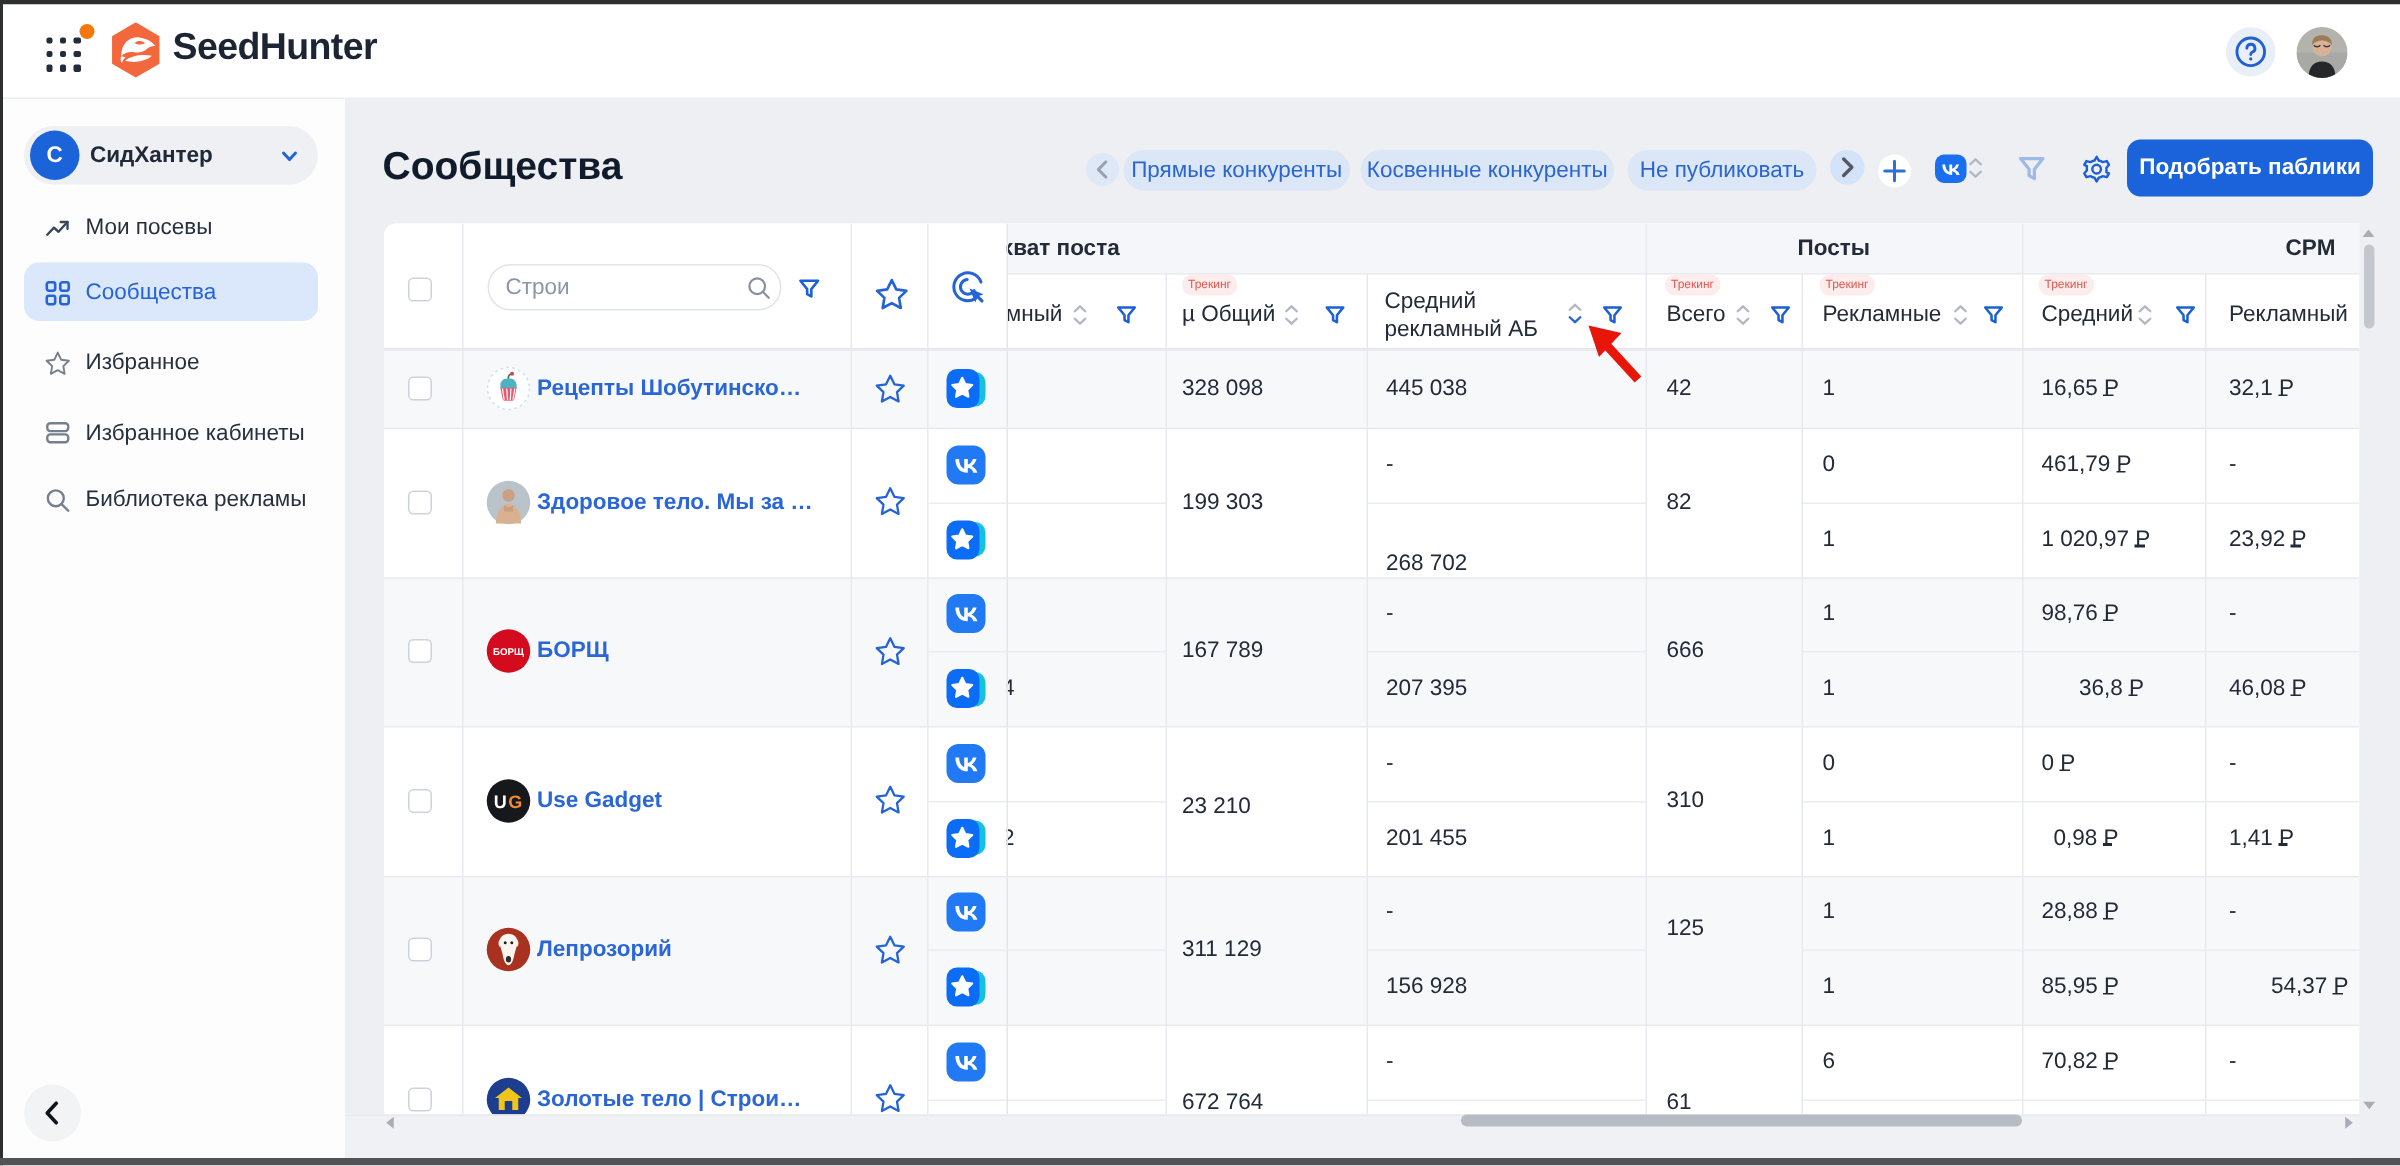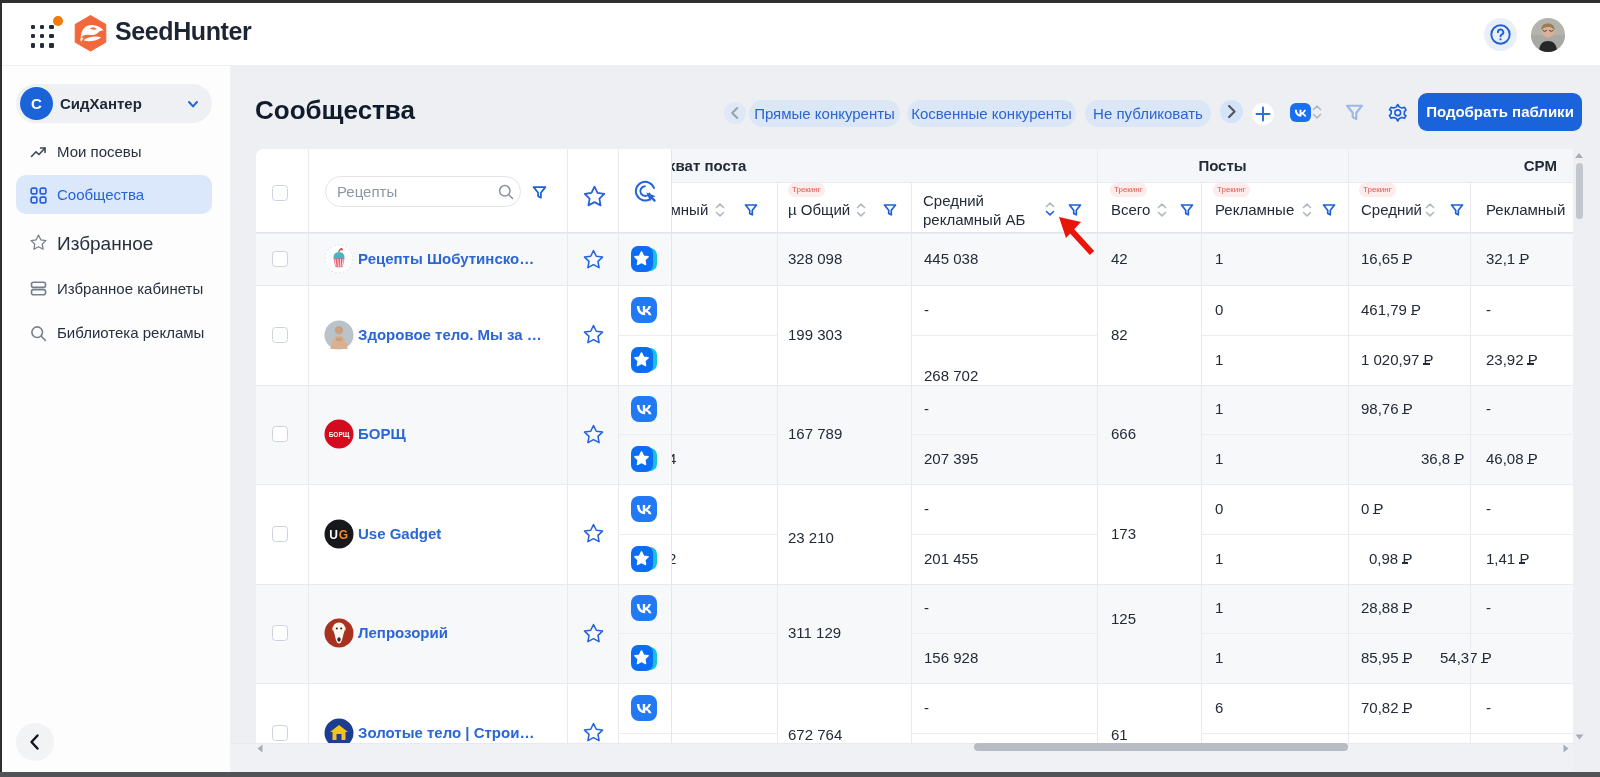--- a/index.html
+++ b/index.html
@@ -81,21 +81,21 @@
       <rect x="10.2" y="1.2" width="5.6" height="5.6" rx="1.4"></rect>
       <rect x="1.2" y="10.2" width="5.6" height="5.6" rx="1.4"></rect>
       <rect x="10.2" y="10.2" width="5.6" height="5.6" rx="1.4"></rect>
     </svg>
     <div class="abs" style="left:57px;top:-8.5px;font-size:15px;font-weight:500;color:#2563d9">Сообщества</div>
   </div>
 <div class="abs" style="left:0;top:241.5px;width:229px;height:0">
     <svg class="abs" style="left:29px;top:-9px" width="19" height="19" viewBox="0 0 24 24">
       <path d="M12 2.6 L14.9 8.6 L21.4 9.5 L16.7 14 L17.8 20.5 L12 17.4 L6.2 20.5 L7.3 14 L2.6 9.5 L9.1 8.6 Z" fill="none" stroke="#767f8d" stroke-width="1.6" stroke-linejoin="round"></path>
     </svg>
-    <div class="abs" style="left:57px;top:-8.5px;font-size:19px;font-weight:500;color:#27303f">Избранное</div>
+    <div class="abs" style="left:57px;top:-8.5px;font-size:15px;font-weight:500;color:#27303f">Избранное</div>
   </div>
 <div class="abs" style="left:0;top:288.0px;width:229px;height:0">
     <svg class="abs" style="left:30px;top:-8px" width="17" height="17" viewBox="0 0 17 17" fill="none" stroke="#767f8d" stroke-width="1.6">
       <rect x="1.5" y="2.2" width="14" height="5.2" rx="2"></rect>
       <rect x="1.5" y="9.6" width="14" height="5.2" rx="2"></rect>
     </svg>
     <div class="abs" style="left:57px;top:-8.5px;font-size:15px;font-weight:500;color:#27303f">Избранное кабинеты</div>
   </div>
 <div class="abs" style="left:0;top:332.5px;width:229px;height:0">
     <svg class="abs" style="left:30px;top:-8px" width="17" height="17" viewBox="0 0 17 17" fill="none" stroke="#767f8d" stroke-width="1.6">
@@ -221,28 +221,28 @@
 <div class="hl" style="left:655px;top:185.75px;width:186px;background:#eaedf1"></div>
 <div class="hl" style="left:945px;top:185.75px;width:372px;background:#eaedf1"></div>
 <div class="abs num" style="left:532px;top:276.25px">167 789</div>
 <div class="abs num" style="left:855px;top:276.25px">666</div>
 <div class="abs num" style="left:668px;top:251.375px">-</div>
 <div class="abs num" style="left:959px;top:251.375px">1</div>
 <div class="abs num" style="left:1105px;top:251.375px">98,76 <span class="rub">Р<i></i></span></div>
 <div class="abs num" style="left:1230px;top:251.375px">-</div>
 <div class="abs num" style="left:668px;top:301.125px">207 395</div>
 <div class="abs num" style="left:959px;top:301.125px">1</div>
-<div class="abs num" style="left:1165px;top:301.125px">36,8 <span class="rub">Р<i></i></span></div>
+<div class="abs num" style="left:1130px;top:301.125px">36,8 <span class="rub">Р<i></i></span></div>
 <div class="abs num" style="left:1230px;top:301.125px">46,08 <span class="rub">Р<i></i></span></div>
 <div class="abs num" style="left:412px;top:301.125px">4</div>
 <div class="hl" style="left:362px;top:285.25px;width:159px;background:#eaedf1"></div>
 <div class="hl" style="left:655px;top:285.25px;width:186px;background:#eaedf1"></div>
 <div class="hl" style="left:945px;top:285.25px;width:372px;background:#eaedf1"></div>
 <div class="abs num" style="left:532px;top:380px">23 210</div>
-<div class="abs num" style="left:855px;top:375.75px">173</div>
+<div class="abs num" style="left:855px;top:375.75px">310</div>
 <div class="abs num" style="left:668px;top:350.875px">-</div>
 <div class="abs num" style="left:959px;top:350.875px">0</div>
 <div class="abs num" style="left:1105px;top:350.875px">0 <span class="rub">Р<i></i></span></div>
 <div class="abs num" style="left:1230px;top:350.875px">-</div>
 <div class="abs num" style="left:668px;top:400.625px">201 455</div>
 <div class="abs num" style="left:959px;top:400.625px">1</div>
 <div class="abs num" style="left:1113px;top:400.625px">0,98 <span class="rub">Р<i></i></span></div>
 <div class="abs num" style="left:1230px;top:400.625px">1,41 <span class="rub">Р<i></i></span></div>
 <div class="abs num" style="left:412px;top:400.625px">2</div>
 <div class="hl" style="left:362px;top:384.75px;width:159px;background:#eaedf1"></div>
@@ -250,21 +250,21 @@
 <div class="hl" style="left:945px;top:384.75px;width:372px;background:#eaedf1"></div>
 <div class="abs num" style="left:532px;top:475.25px">311 129</div>
 <div class="abs num" style="left:855px;top:461px">125</div>
 <div class="abs num" style="left:668px;top:450.375px">-</div>
 <div class="abs num" style="left:959px;top:450.375px">1</div>
 <div class="abs num" style="left:1105px;top:450.375px">28,88 <span class="rub">Р<i></i></span></div>
 <div class="abs num" style="left:1230px;top:450.375px">-</div>
 <div class="abs num" style="left:668px;top:500.125px">156 928</div>
 <div class="abs num" style="left:959px;top:500.125px">1</div>
 <div class="abs num" style="left:1105px;top:500.125px">85,95 <span class="rub">Р<i></i></span></div>
-<div class="abs num" style="left:1184px;top:500.125px">54,37 <span class="rub">Р<i></i></span></div>
+<div class="abs num" style="left:1258px;top:500.125px">54,37 <span class="rub">Р<i></i></span></div>
 <div class="hl" style="left:362px;top:484.25px;width:159px;background:#eaedf1"></div>
 <div class="hl" style="left:655px;top:484.25px;width:186px;background:#eaedf1"></div>
 <div class="hl" style="left:945px;top:484.25px;width:372px;background:#eaedf1"></div>
 <div class="abs num" style="left:532px;top:577px">672 764</div>
 <div class="abs num" style="left:855px;top:577px">61</div>
 <div class="abs num" style="left:668px;top:549.875px">-</div>
 <div class="abs num" style="left:959px;top:549.875px">6</div>
 <div class="abs num" style="left:1105px;top:549.875px">70,82 <span class="rub">Р<i></i></span></div>
 <div class="abs num" style="left:1230px;top:549.875px">-</div>
 <div class="hl" style="left:362px;top:583.75px;width:159px;background:#eaedf1"></div>
@@ -276,21 +276,21 @@
 <div class="vl" style="left:945px;top:33px;height:561px"></div>
 <div class="vl" style="left:1092px;top:0px;height:594px"></div>
 <div class="vl" style="left:1214px;top:33px;height:561px"></div>
 <div class="hl" style="left:414.5px;top:33px;width:902.5px"></div>
 <div class="abs" style="left:0;top:0;width:414.5px;height:594px;background:#fff"></div>
 <div class="abs" style="left:0;top:84px;width:414.5px;height:52px;background:#f7f8fa"></div>
 <div class="abs" style="left:0;top:235.5px;width:414.5px;height:99.5px;background:#f7f8fa"></div>
 <div class="abs" style="left:0;top:434.5px;width:414.5px;height:99.5px;background:#f7f8fa"></div>
 <div class="cb" style="left:16px;top:35.5px"></div>
 <div class="abs" style="left:69px;top:27px;width:196px;height:31px;border:1.5px solid #e0e4e9;border-radius:16px;background:#fff"></div>
-<div class="abs" style="left:81px;top:34px;font-size:15px;color:#8d96a4">Рецепты</div>
+<div class="abs" style="left:81px;top:34px;font-size:15px;color:#8d96a4">Строи</div>
 <svg class="abs" style="left:242px;top:34.5px" width="16" height="16" viewBox="0 0 16 16" fill="none" stroke="#8a919c" stroke-width="1.5">
       <circle cx="6.8" cy="6.8" r="5.2"></circle>
       <path d="M10.7 10.7 L14.5 14.5" stroke-linecap="round"></path>
     </svg>
 <svg class="abs" style="left:276px;top:36px" width="15" height="15" viewBox="0 0 14 14">
       <path d="M1.5 2 h11 l-4.2 5.2 v4.6 l-2.6 -1.4 v-3.2 z" fill="none" stroke="#1d5fd6" stroke-width="1.6" stroke-linejoin="round"></path>
     </svg>
 <svg class="abs" style="left:325.5px;top:34.5px" width="25" height="25" viewBox="0 0 24 24">
       <path d="M12 2.6 L14.9 8.6 L21.4 9.5 L16.7 14 L17.8 20.5 L12 17.4 L6.2 20.5 L7.3 14 L2.6 9.5 L9.1 8.6 Z" fill="none" stroke="#2563d9" stroke-width="1.7" stroke-linejoin="round"></path>
     </svg>

